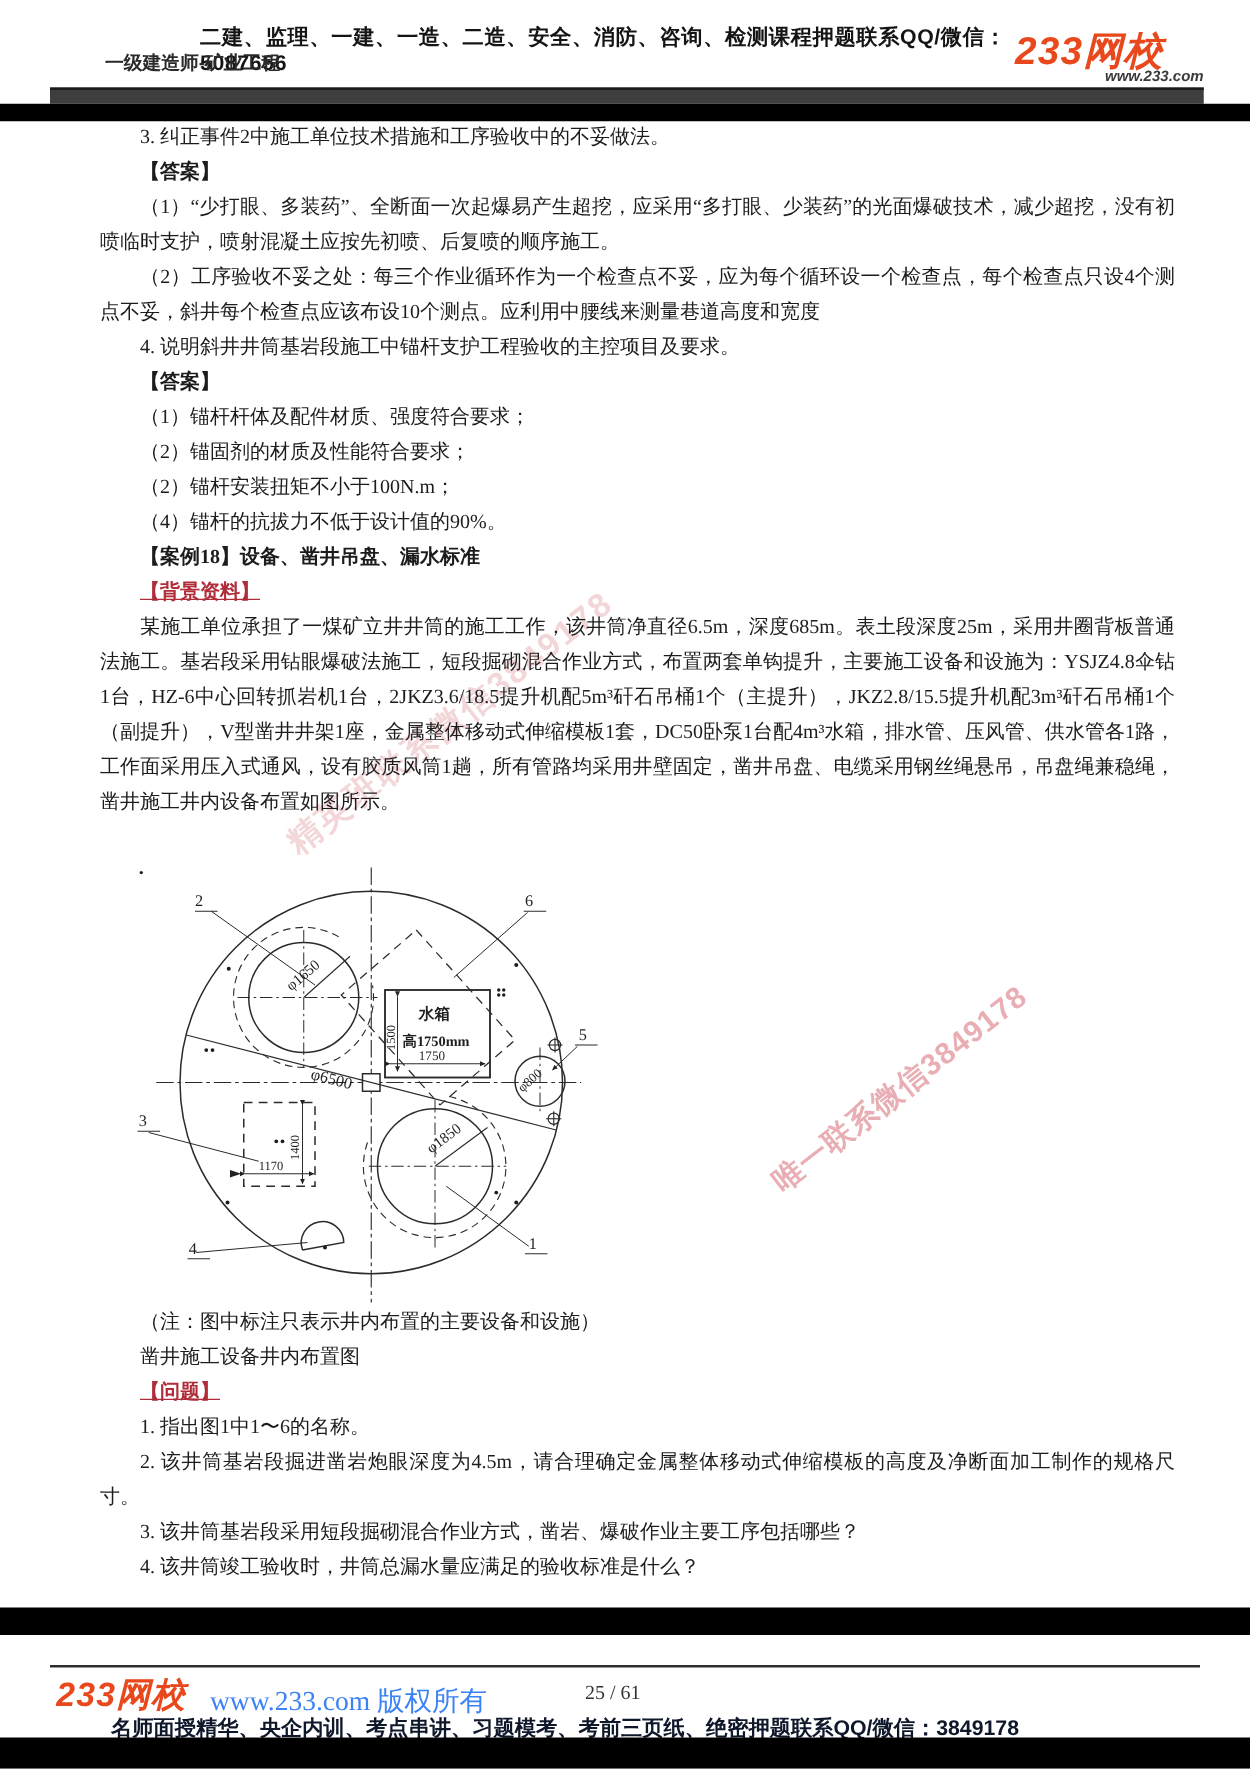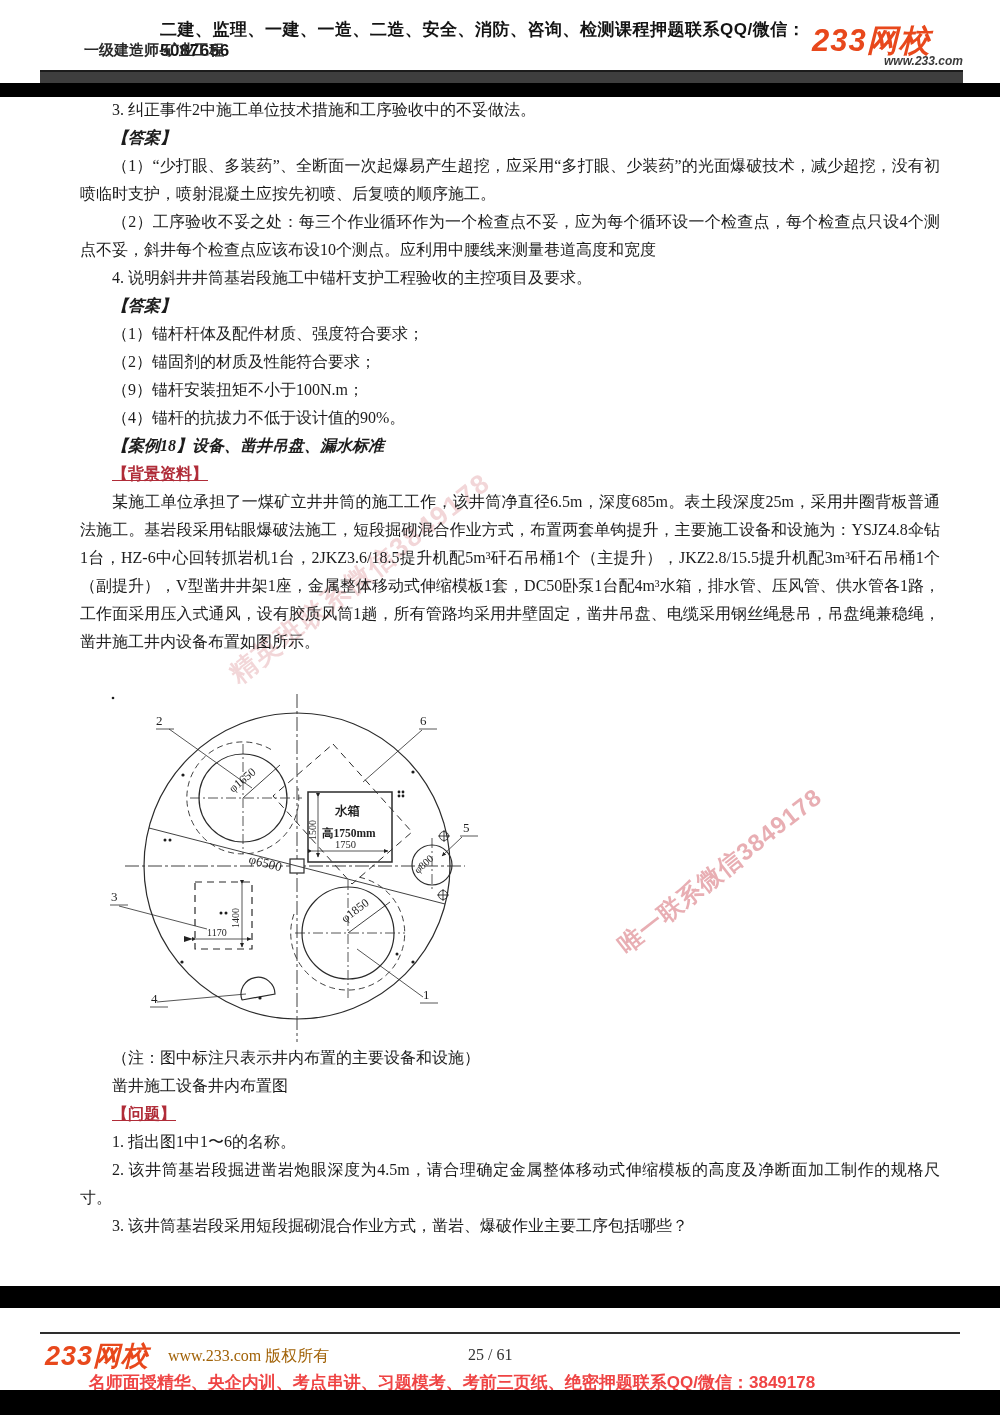--- a/index.html
+++ b/index.html
@@ -16,42 +16,42 @@
   .brand-url{left:852px;top:54px;font-family:"Liberation Sans","DejaVu Sans",sans-serif;
          font-weight:700;font-style:italic;font-size:12px;color:#3a3a3a;padding-left:32px;}
   .graybar{left:40px;top:70px;width:923px;height:11px;background:#3e3e3e;border-top:2px solid #1b1b1b;}
   .band{left:0;width:1000px;background:#000;}
   .band.top{top:83px;height:14px;}
   .band.b1{top:1286px;height:22px;z-index:5;}
   .band.b2{top:1390px;height:25px;z-index:5;}
   
   .flow{left:80px;width:860px;z-index:1;}
   .flow p{margin:0;font-size:16px;line-height:28px;text-indent:2em;text-align:justify;}
-  .flow p.bold{font-weight:700;font-style:italic;}
+  .flow p.bold{font-weight:700;}
   .flow p.red span{color:#b02c38;font-weight:700;text-decoration:underline;}
   .f1{top:96px;}
   .f2{top:1044px;}
   
   .wm{font-family:"Liberation Sans","DejaVu Sans",sans-serif;font-weight:700;white-space:nowrap;z-index:0;}
   .wm1{left:150px;top:560px;width:420px;font-size:27px;color:rgba(205,95,105,.26);
        transform:rotate(-38deg);transform-origin:50% 50%;text-align:center;letter-spacing:2px;}
   .wm2{left:575px;top:855px;width:290px;font-size:24px;color:rgba(210,100,110,.52);
        transform:rotate(-38deg);transform-origin:50% 50%;text-align:center;letter-spacing:1px;}
   
   .fig{left:90px;top:692px;width:470px;height:352px;z-index:1;}
   .fig svg{width:470px;height:352px;}
   .fig text{font-family:"Liberation Serif","DejaVu Serif",serif;fill:#1f1f1f;}
   
   .rule{left:40px;top:1332px;width:920px;height:2px;background:#2e2e2e;}
   .flogo{left:45px;top:1338px;font-family:"Liberation Sans","DejaVu Sans",sans-serif;
          font-weight:800;font-style:italic;font-size:27px;color:#e8481c;letter-spacing:1px;}
-  .fcopy{left:168px;top:1346px;font-size:16px;color:#a16207;}
+  .fcopy{left:168px;top:1346px;font-size:22px;color:#3b82f6;}
   .fpage{left:468px;top:1346px;font-size:16px;color:#333;}
   .fad{left:0;top:1371px;width:904px;text-align:center;z-index:4;
-       font-family:"Liberation Sans","DejaVu Sans",sans-serif;font-weight:700;font-size:17px;color:#ef4444;}
+       font-family:"Liberation Sans","DejaVu Sans",sans-serif;font-weight:700;font-size:17px;color:#0f172a;}
 </style>
 </head>
 <body>
 
 <div class="abs promo">二建、监理、一建、一造、二造、安全、消防、咨询、检测课程押题联系QQ/微信：5087656</div>
 <div class="abs course">一级建造师-矿业工程</div>
 <div class="abs brand">233网校</div>
 <div class="abs brand-url">www.233.com</div>
 <div class="abs graybar"></div>
 <div class="abs band top"></div>
@@ -61,21 +61,21 @@
 
 <div class="abs flow f1">
   <p>3. 纠正事件2中施工单位技术措施和工序验收中的不妥做法。</p>
   <p class="bold">【答案】</p>
   <p>（1）“少打眼、多装药”、全断面一次起爆易产生超挖，应采用“多打眼、少装药”的光面爆破技术，减少超挖，没有初喷临时支护，喷射混凝土应按先初喷、后复喷的顺序施工。</p>
   <p>（2）工序验收不妥之处：每三个作业循环作为一个检查点不妥，应为每个循环设一个检查点，每个检查点只设4个测点不妥，斜井每个检查点应该布设10个测点。应利用中腰线来测量巷道高度和宽度</p>
   <p>4. 说明斜井井筒基岩段施工中锚杆支护工程验收的主控项目及要求。</p>
   <p class="bold">【答案】</p>
   <p>（1）锚杆杆体及配件材质、强度符合要求；</p>
   <p>（2）锚固剂的材质及性能符合要求；</p>
-  <p>（9）锚杆安装扭矩不小于100N.m；</p>
+  <p>（2）锚杆安装扭矩不小于100N.m；</p>
   <p>（4）锚杆的抗拔力不低于设计值的90%。</p>
   <p class="bold">【案例18】设备、凿井吊盘、漏水标准</p>
   <p class="red"><span>【背景资料】</span></p>
   <p>某施工单位承担了一煤矿立井井筒的施工工作，该井筒净直径6.5m，深度685m。表土段深度25m，采用井圈背板普通法施工。基岩段采用钻眼爆破法施工，短段掘砌混合作业方式，布置两套单钩提升，主要施工设备和设施为：YSJZ4.8伞钻1台，HZ-6中心回转抓岩机1台，2JKZ3.6/18.5提升机配5m³矸石吊桶1个（主提升），JKZ2.8/15.5提升机配3m³矸石吊桶1个（副提升），V型凿井井架1座，金属整体移动式伸缩模板1套，DC50卧泵1台配4m³水箱，排水管、压风管、供水管各1路，工作面采用压入式通风，设有胶质风筒1趟，所有管路均采用井壁固定，凿井吊盘、电缆采用钢丝绳悬吊，吊盘绳兼稳绳，凿井施工井内设备布置如图所示。</p>
 </div>
 
 <div class="abs fig">
 <svg viewBox="0 0 470 352" xmlns="http://www.w3.org/2000/svg">
   <defs>
     <marker id="ah" markerWidth="7" markerHeight="6" refX="5" refY="2.5" orient="auto">
@@ -184,20 +184,21 @@
 </svg>
 </div>
 
 <div class="abs flow f2">
   <p>（注：图中标注只表示井内布置的主要设备和设施）</p>
   <p>凿井施工设备井内布置图</p>
   <p class="red"><span>【问题】</span></p>
   <p>1. 指出图1中1〜6的名称。</p>
   <p>2. 该井筒基岩段掘进凿岩炮眼深度为4.5m，请合理确定金属整体移动式伸缩模板的高度及净断面加工制作的规格尺寸。</p>
   <p>3. 该井筒基岩段采用短段掘砌混合作业方式，凿岩、爆破作业主要工序包括哪些？</p>
+  <p>4. 该井筒竣工验收时，井筒总漏水量应满足的验收标准是什么？</p>
 </div>
 
 <div class="abs band b1"></div>
 <div class="abs rule"></div>
 <div class="abs flogo">233网校</div>
 <div class="abs fcopy">www.233.com 版权所有</div>
 <div class="abs fpage">25 / 61</div>
 <div class="abs fad">名师面授精华、央企内训、考点串讲、习题模考、考前三页纸、绝密押题联系QQ/微信：3849178</div>
 <div class="abs band b2"></div>
 

